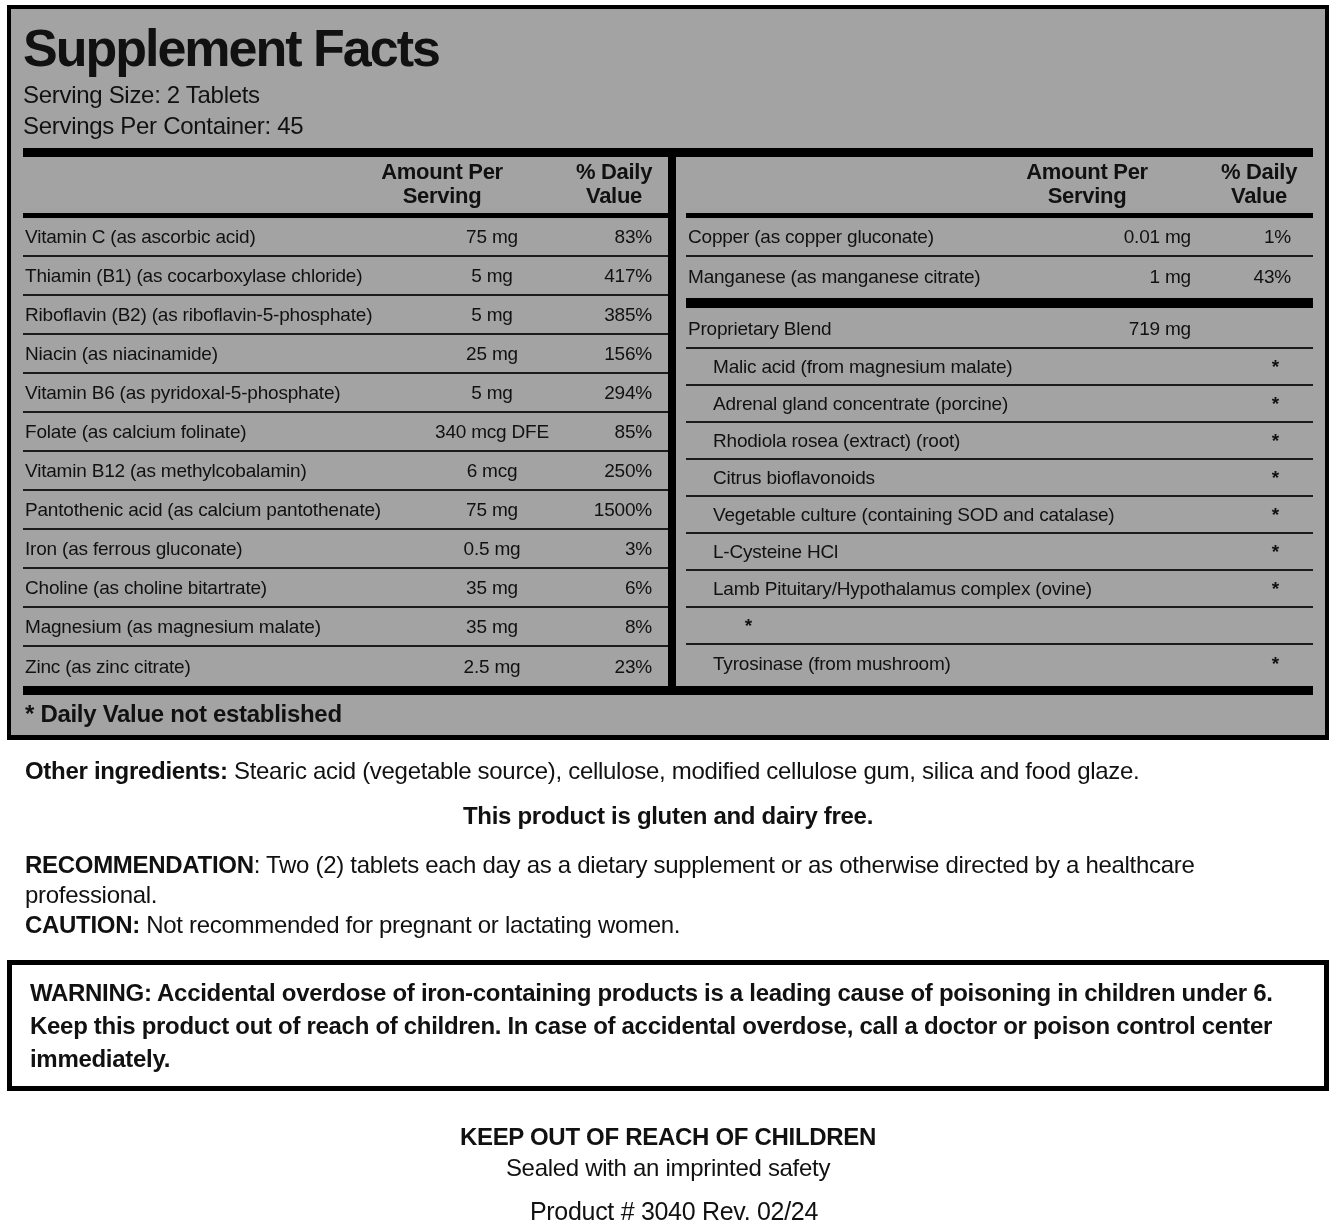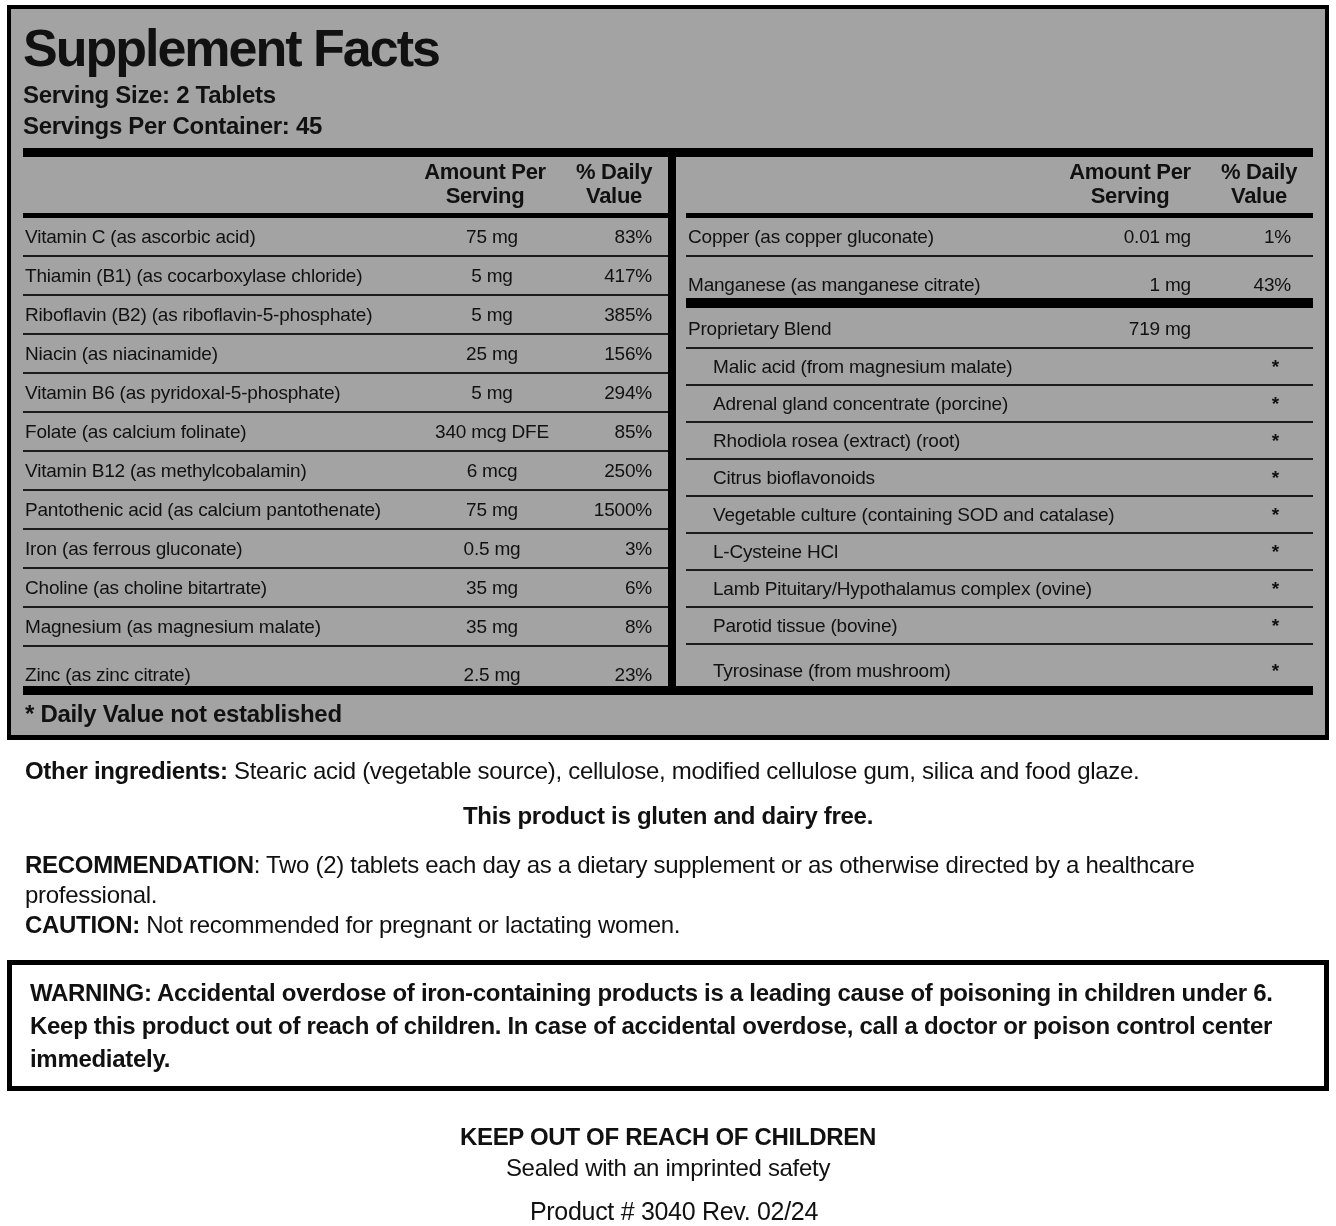--- a/index.html
+++ b/index.html
@@ -22,52 +22,52 @@
   }
   .facts-title {
     font-size: 52px;
     font-weight: bold;
     letter-spacing: -2px;
     line-height: 62px;
     white-space: nowrap;
   }
   .serving-line {
     font-size: 24px;
-    font-weight: bold;
+    font-weight: normal;
     line-height: 31px;
     letter-spacing: -0.3px;
   }
   .bar-thick { height: 9px; background: #000; margin-top: 7px; }
   .bar-bottom { height: 9px; background: #000; }
 
   .cols { display: flex; align-items: stretch; }
   .col { padding-top: 0; }
   .col-left  { width: 645px; }
   .col-right { flex: 1; padding-left: 10px; }
   .v-divider { width: 8px; background: #000; }
 
-  .col-header { display: flex; align-items: flex-end; height: 56px; padding-bottom: 5px; }
+  .col-header { display: flex; align-items: flex-end; height: 56px; padding-bottom: 5px; gap: 43px; }
   .col-header .spacer { flex: 1; }
   .hdr-cell {
     font-size: 22px; font-weight: bold; line-height: 24px;
     text-align: center; letter-spacing: -0.3px;
   }
   .hdr-amount { width: 150px; }
   .hdr-dv { width: 108px; }
   .hdr-sep { height: 5px; background: #000; }
 
   .row {
     display: flex; align-items: center;
     height: 39px;
     border-bottom: 2px solid #1c1c1c;
     font-size: 19px;
     letter-spacing: -0.2px;
     white-space: nowrap;
   }
-  .row:last-child, .row.no-sep { border-bottom: none; align-items: flex-end; }
+  .row:last-child, .row.no-sep { border-bottom: none; }
   .row .nm { flex: 1; padding-left: 2px; overflow: visible; }
   .row .nm.indent { padding-left: 27px; }
   .col-left  .amt { width: 160px; text-align: center; }
   .col-left  .dv  { width: 96px;  text-align: right; padding-right: 16px; }
   .col-right .amt { width: 150px; text-align: right; padding-right: 22px; }
   .col-right .dv  { width: 100px; text-align: right; padding-right: 22px; }
   .col-right .dv.star { padding-right: 34px; font-weight: bold; }
   .bar-mid { height: 10px; background: #000; margin: 2px 0; }
   .row.sub { height: 37px; }
 
@@ -242,21 +242,20 @@
         </div>
         <div class="row sub">
           <span class="nm indent">L-Cysteine HCl</span>
           <span class="dv star">*</span>
         </div>
         <div class="row sub">
           <span class="nm indent">Lamb Pituitary/Hypothalamus complex (ovine)</span>
           <span class="dv star">*</span>
         </div>
         <div class="row sub">
-          <span class="nm indent">Parotid tissue (bovine)</span>
           <span class="dv star">*</span>
         </div>
         <div class="row sub no-sep">
           <span class="nm indent">Tyrosinase (from mushroom)</span>
           <span class="dv star">*</span>
         </div>
       </div>
     </div>
 
     <div class="bar-bottom"></div>

